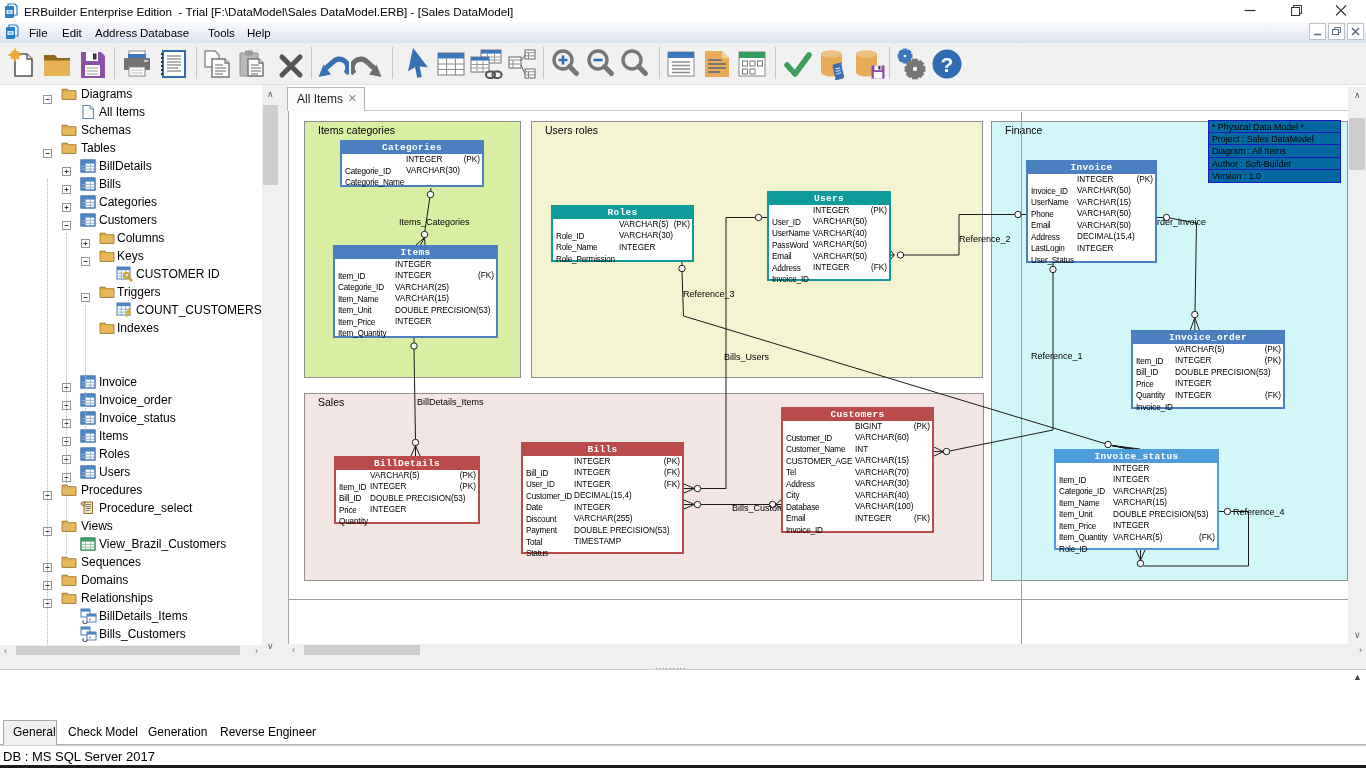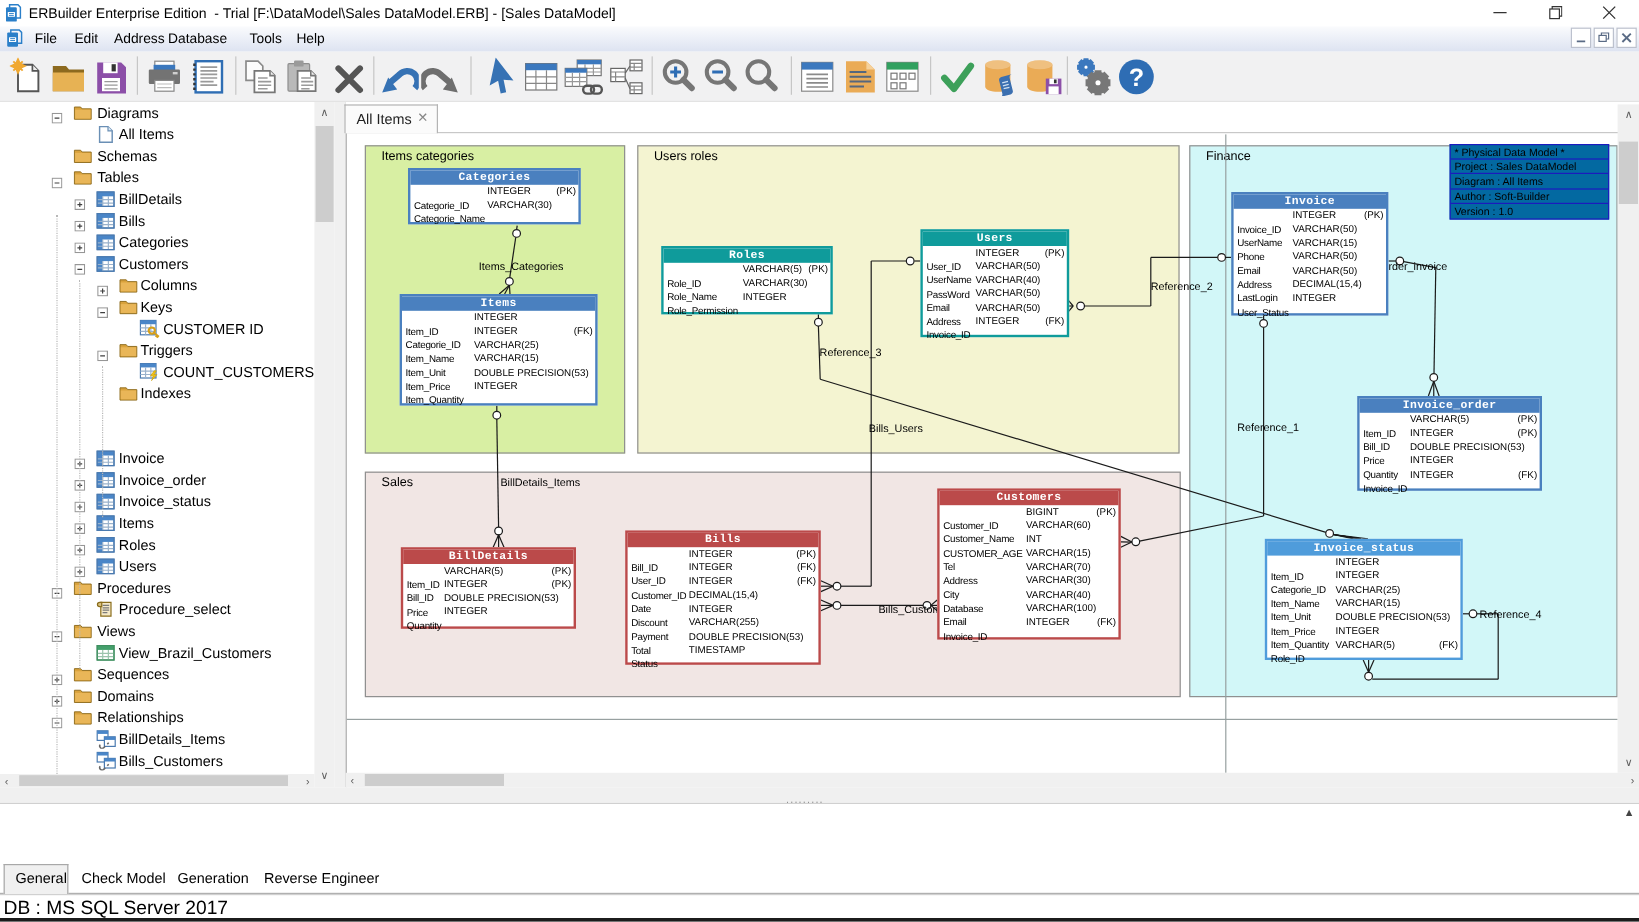--- a/index.html
+++ b/index.html
@@ -39,21 +39,21 @@
 .legend div:last-child{border-bottom:none}
 #vsb2{position:absolute;left:1348px;top:87px;width:18px;height:557px;background:#f0f0f0}
 #hsb2{position:absolute;left:288px;top:644px;width:1078px;height:12px;background:#f0f0f0}
 .sbthumb{position:absolute;background:#cdcdcd}
 .sbarr{position:absolute;color:#5c5c5c;font-size:9px;line-height:9px}
 #splith{position:absolute;left:0;top:656px;width:1366px;height:13px;background:#f0f0f0}
 #bpane{position:absolute;left:0;top:669px;width:1366px;height:76px;background:#fff;border-top:1px solid #d0d0d0;border-bottom:1px solid #b0b0b0}
 .btab{position:absolute;top:725px;font-size:12px;color:#000}
 #btab0{position:absolute;left:3px;top:720px;width:54px;height:25px;background:#f0f0f0;border:1px solid #a8a8a8;border-bottom:none;font-size:12px;padding:4px 0 0 9px}
 #statusbar{position:absolute;left:0;top:745px;width:1366px;height:20px;background:#fff;border-top:1px solid #d0d0d0}
-#statusbar span{position:absolute;left:3px;top:3px;font-size:16px}
+#statusbar span{position:absolute;left:3px;top:3px;font-size:13px}
 #blackstrip{position:absolute;left:0;top:765px;width:1366px;height:3px;background:#1c1c1c}
 .wbtn{position:absolute;top:0}
 </style></head>
 <body>
 <div id="titlebar">
   <span class="abs" style="left:4px;top:3px"><svg width="15" height="16" viewBox="0 0 15 16">
         <path d="M4 1h7l2 2v9H4z" fill="none" stroke="#2a7fc9" stroke-width="1.2"></path>
         <rect x="1" y="3" width="9" height="12" rx="1" fill="#2a7fc9"></rect>
         <rect x="2.5" y="7" width="6" height="4" rx="0.5" fill="#fff"></rect>
         <path d="M3.5 8.2h4M3.5 9.8h4" stroke="#2a7fc9" stroke-width="0.8"></path>

